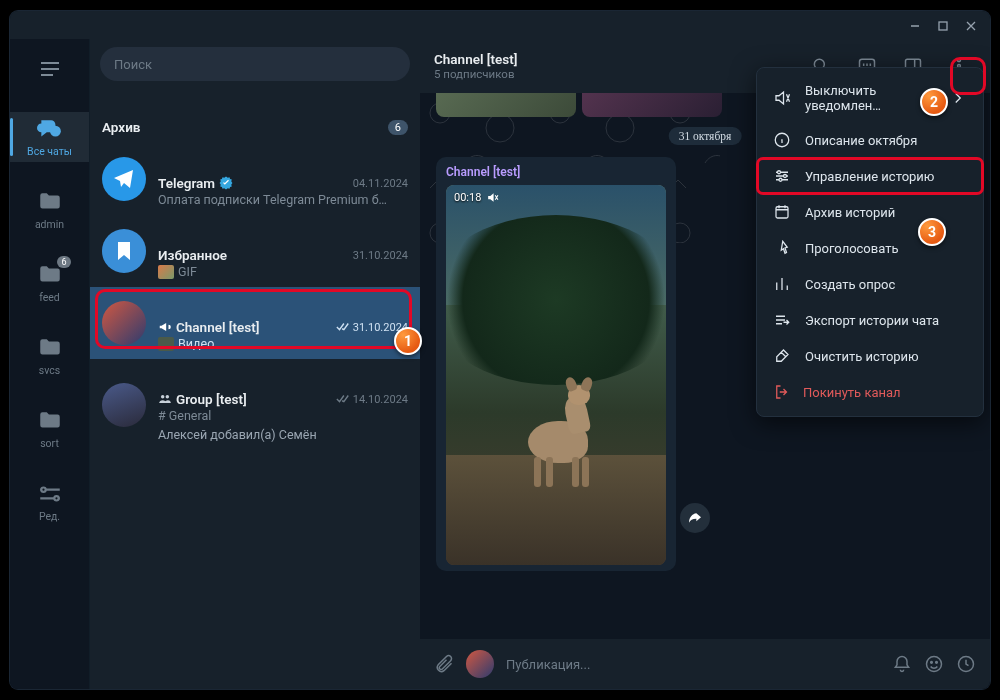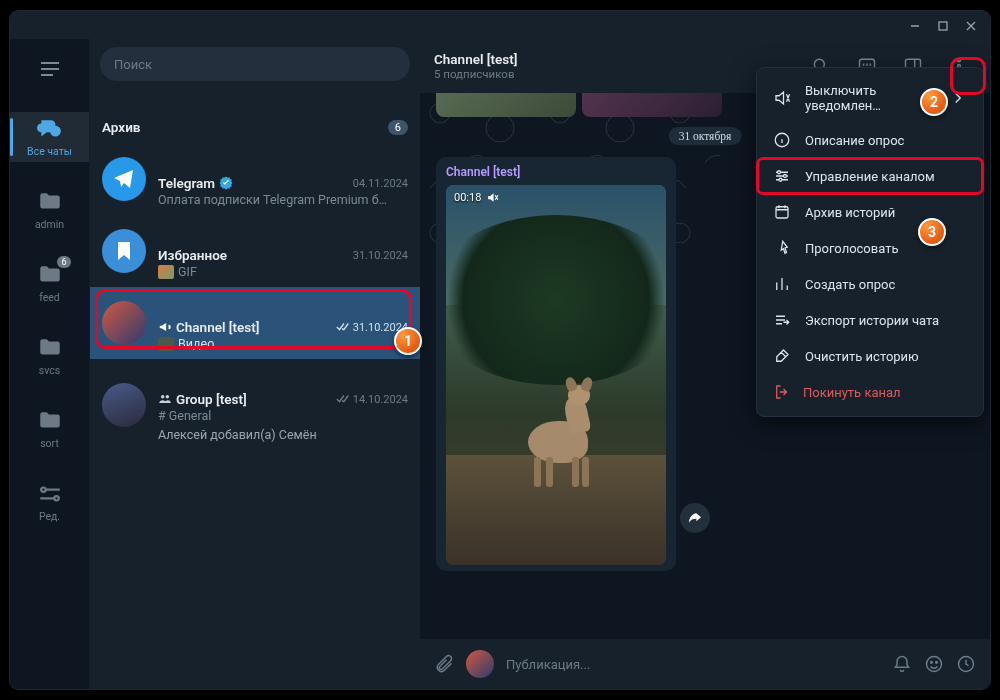--- a/index.html
+++ b/index.html
@@ -361,30 +361,30 @@
           <span>Выключить уведомлен…</span>
           <svg class="chv" viewBox="0 0 24 24">
               <path d="M9 6l6 6-6 6"></path>
             </svg>
         </div>
         <div class="mi">
           <svg viewBox="0 0 24 24">
               <circle cx="12" cy="12" r="9"></circle>
               <path d="M12 8h.01M11 12h1v4"></path>
             </svg>
-          <span>Описание опрос</span>
+          <span>Описание октября</span>
         </div>
         <div class="mi hl">
           <svg viewBox="0 0 24 24">
               <path d="M4 7h16M4 12h16M4 17h16"></path>
               <circle cx="8" cy="7" r="2" fill="#17212b"></circle>
               <circle cx="16" cy="12" r="2" fill="#17212b"></circle>
               <circle cx="10" cy="17" r="2" fill="#17212b"></circle>
             </svg>
-          <span>Управление каналом</span>
+          <span>Управление историю</span>
         </div>
         <div class="mi">
           <svg viewBox="0 0 24 24">
               <rect x="4" y="5" width="16" height="15" rx="2"></rect>
               <path d="M4 9h16M8 3v4M16 3v4"></path>
             </svg>
           <span>Архив историй</span>
         </div>
         <div class="mi">
           <svg viewBox="0 0 24 24">

